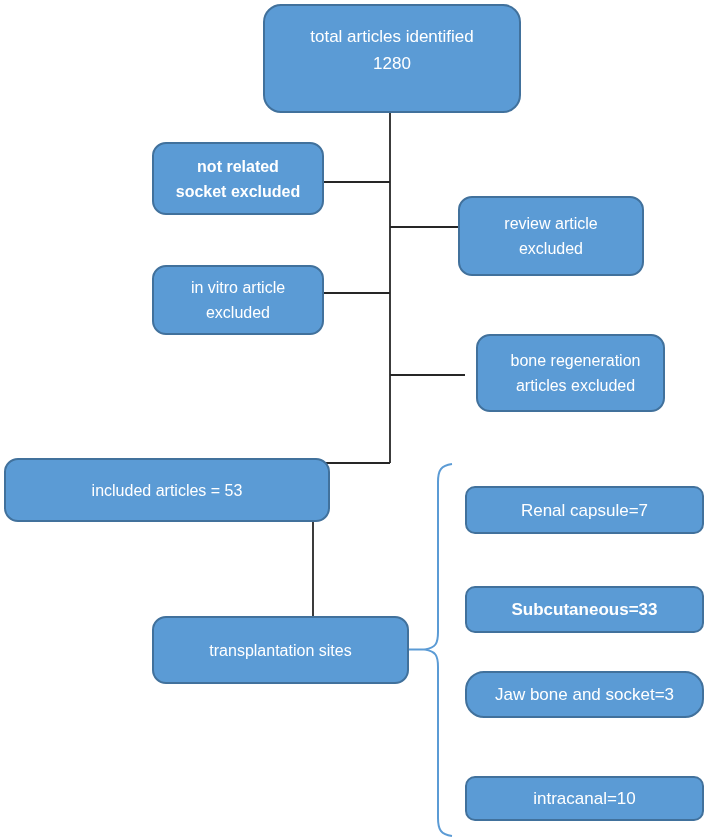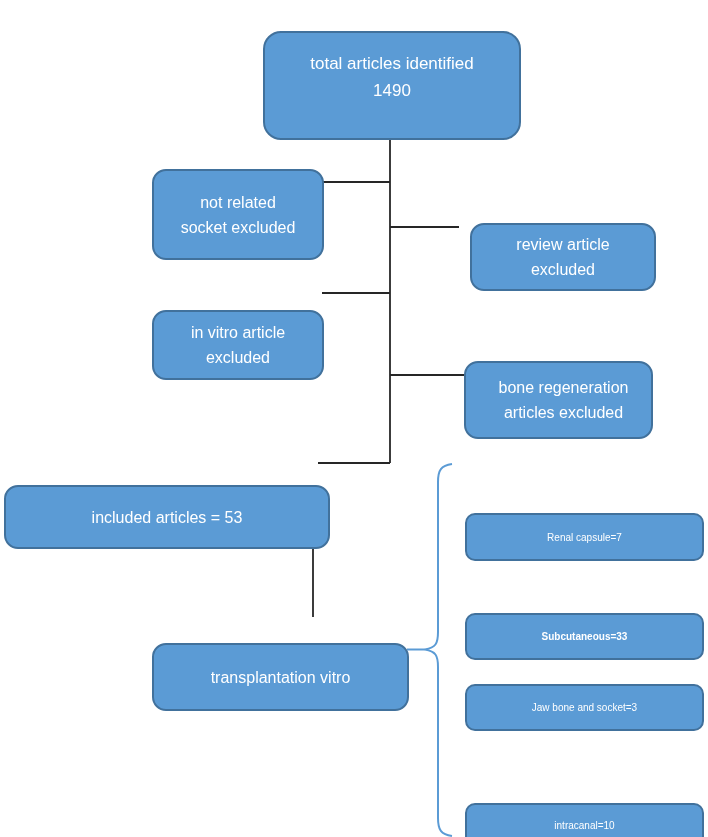--- a/index.html
+++ b/index.html
@@ -28,44 +28,43 @@
     border: 2px solid var(--box-border, #41719c);
     color: var(--text, #ffffff);
     display: flex;
     flex-direction: column;
     align-items: center;
     justify-content: center;
     text-align: center;
     font-size: 16px;
     line-height: 25px;
     border-radius: 14px;
-    margin-top: 27px;
   }
   .node .line { display: block; }
   .node-total {
     left: 263px; top: 4px; width: 258px; height: 109px;
     justify-content: flex-start;
     padding-top: 17px;
     font-size: 17px; line-height: 27px;
     border-radius: 18px;
   }
-  .node-not-related  { left: 152px; top: 142px; width: 172px; height: 91px; }
-  .node-review       { left: 470px; top: 196px; width: 186px; height: 68px; }
-  .node-in-vitro     { left: 152px; top: 283px; width: 172px; height: 70px; }
-  .node-bone-regen   { left: 464px; top: 334px; width: 189px; height: 78px; padding-left: 10px; }
+  .node-not-related  { left: 152px; top: 142px; width: 172px; height: 73px; font-weight: bold; }
+  .node-review       { left: 458px; top: 196px; width: 186px; height: 80px; }
+  .node-in-vitro     { left: 152px; top: 265px; width: 172px; height: 70px; }
+  .node-bone-regen   { left: 476px; top: 334px; width: 189px; height: 78px; padding-left: 10px; }
   .node-included     { left: 4px;   top: 458px; width: 326px; height: 64px; }
   .node-transplant   { left: 152px; top: 616px; width: 257px; height: 68px; }
   .site {
-    font-size: 10px;
+    font-size: 17px;
     border-radius: 10px;
     left: 465px; width: 239px; height: 48px;
   }
   .site-0 { top: 486px; }
   .site-1 { top: 586px; height: 47px; font-weight: bold; }
-  .site-2 { top: 657px; height: 47px; }
+  .site-2 { top: 671px; height: 47px; border-radius: 19px; }
   .site-3 { top: 776px; height: 45px; justify-content: center; }
 </style>
 </head>
 <body>
 
 <div id="canvas">
 
   <svg id="connectors" viewBox="0 0 708 837" xmlns="http://www.w3.org/2000/svg">
     <line x1="390" y1="112" x2="390" y2="463" stroke-width="1.8" stroke="#262626"></line>
     <line x1="322" y1="182" x2="390" y2="182" stroke-width="1.8" stroke="#262626"></line>
@@ -73,21 +72,21 @@
     <line x1="322" y1="293" x2="390" y2="293" stroke-width="1.8" stroke="#262626"></line>
     <line x1="390" y1="375" x2="465" y2="375" stroke-width="1.8" stroke="#262626"></line>
     <line x1="318" y1="463" x2="390" y2="463" stroke-width="1.8" stroke="#262626"></line>
     <line x1="313" y1="521" x2="313" y2="617" stroke-width="1.8" stroke="#262626"></line>
     <path d="M452,464 C441,465.5 438,470 438,482 L438,632 C438,644 435.5,647.5 425,649.5 C435.5,651.5 438,655 438,667 L438,818 C438,830 441,834.5 452,836" fill="none" stroke-width="2" stroke="#5b9bd5"></path>
     <line x1="407" y1="649.5" x2="425" y2="649.5" stroke-width="2" stroke="#5b9bd5"></line>
   </svg>
 
   <div class="node node-total">
     <span class="line">total articles identified</span>
-    <span class="line">1490</span>
+    <span class="line">1280</span>
   </div>
 
   <div class="node node-not-related">
     <span class="line">not related</span>
     <span class="line">socket excluded</span>
   </div>
 
   <div class="node node-review">
     <span class="line">review article</span>
     <span class="line">excluded</span>
@@ -101,21 +100,21 @@
   <div class="node node-bone-regen">
     <span class="line">bone regeneration</span>
     <span class="line">articles excluded</span>
   </div>
 
   <div class="node node-included">
     <span class="line">included articles = 53</span>
   </div>
 
   <div class="node node-transplant">
-    <span class="line">transplantation vitro</span>
+    <span class="line">transplantation sites</span>
   </div>
 
   <div class="node site site-0">
     <span class="line">Renal capsule=7</span>
   </div>
 
   <div class="node site site-1">
     <span class="line">Subcutaneous=33</span>
   </div>
 

